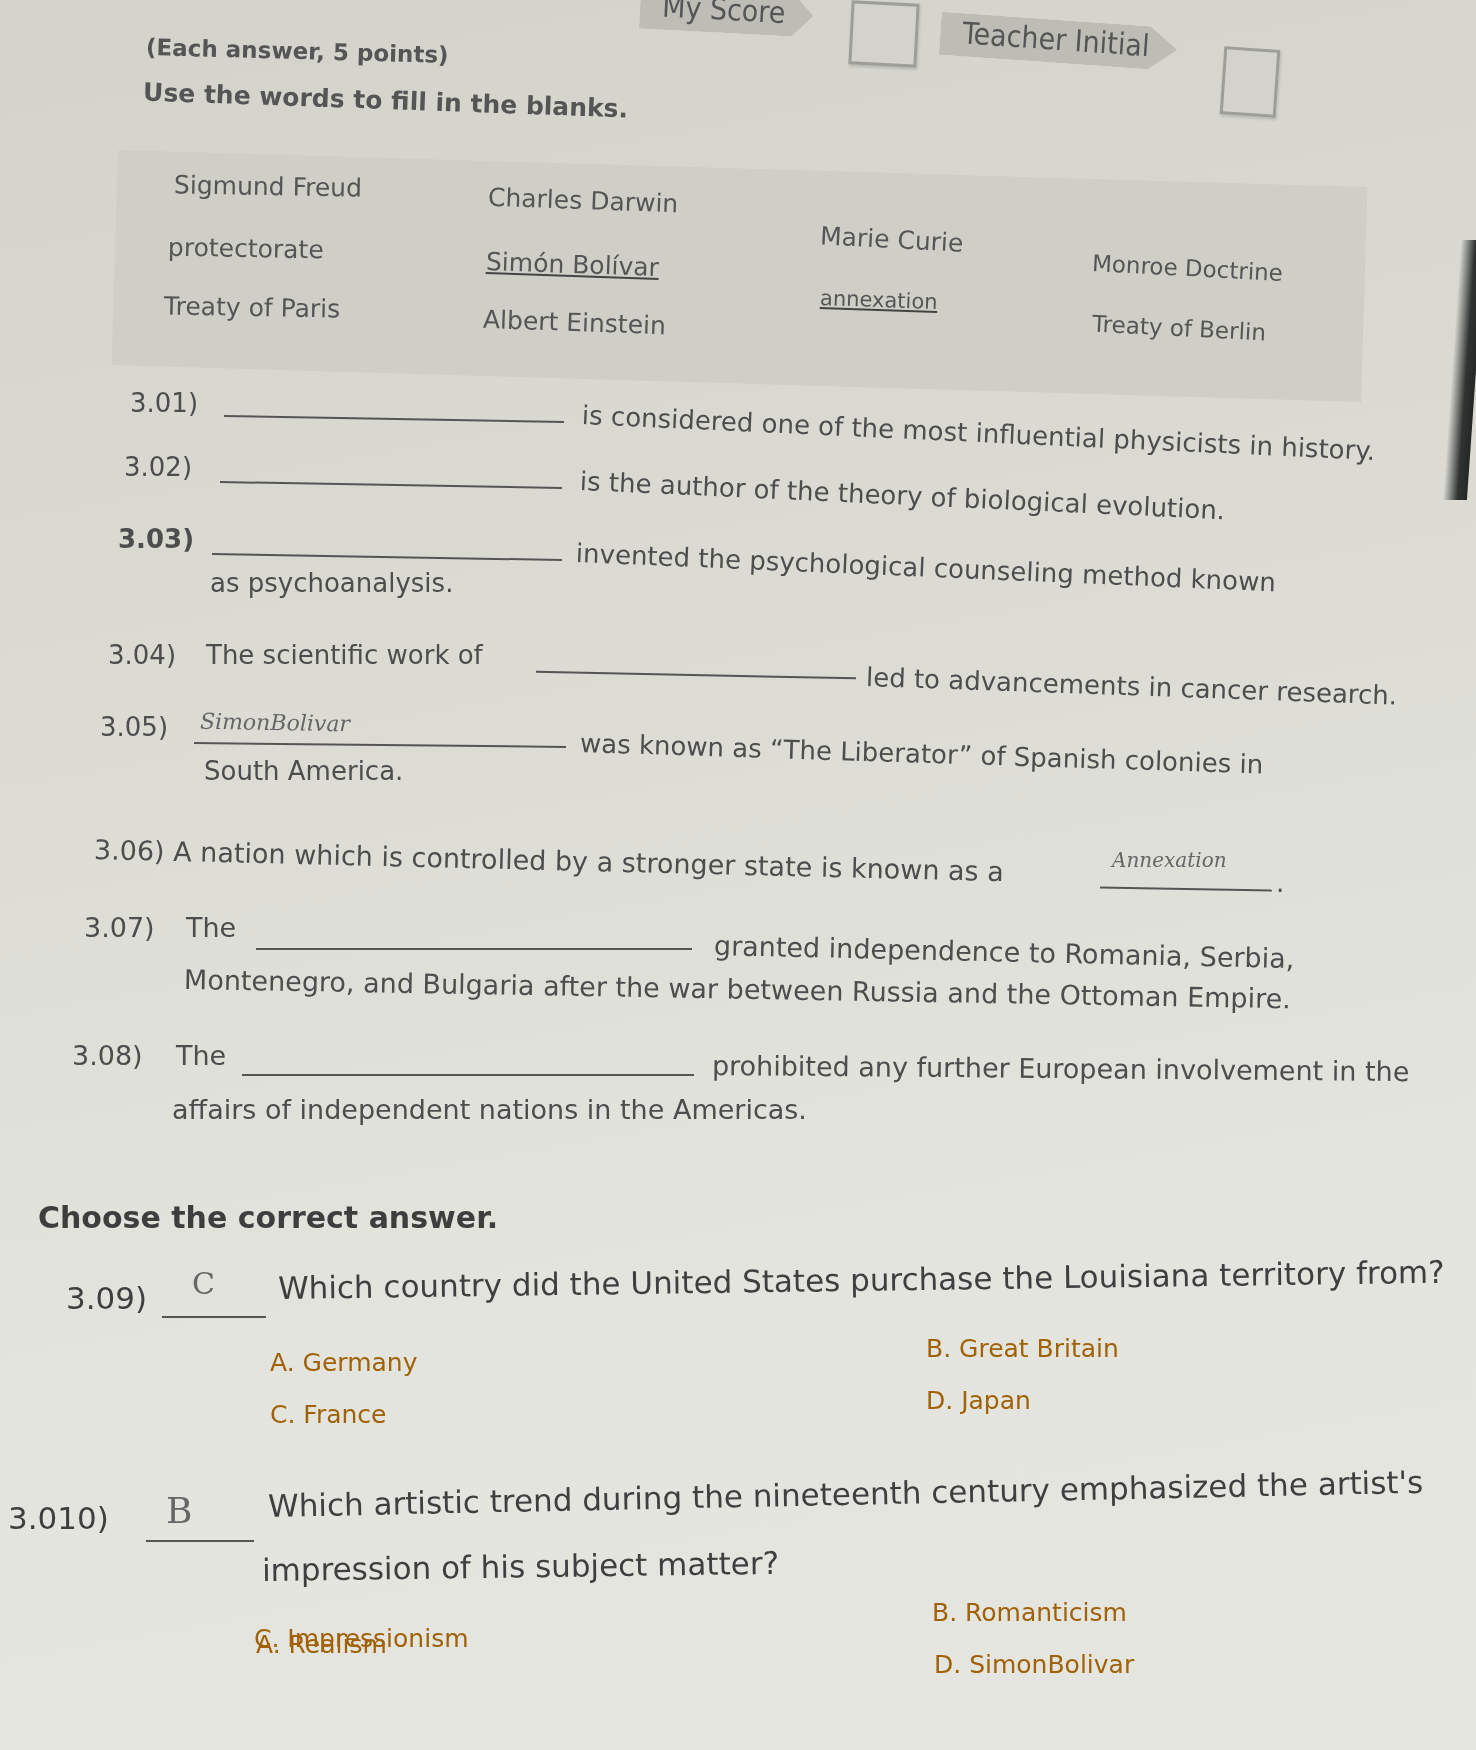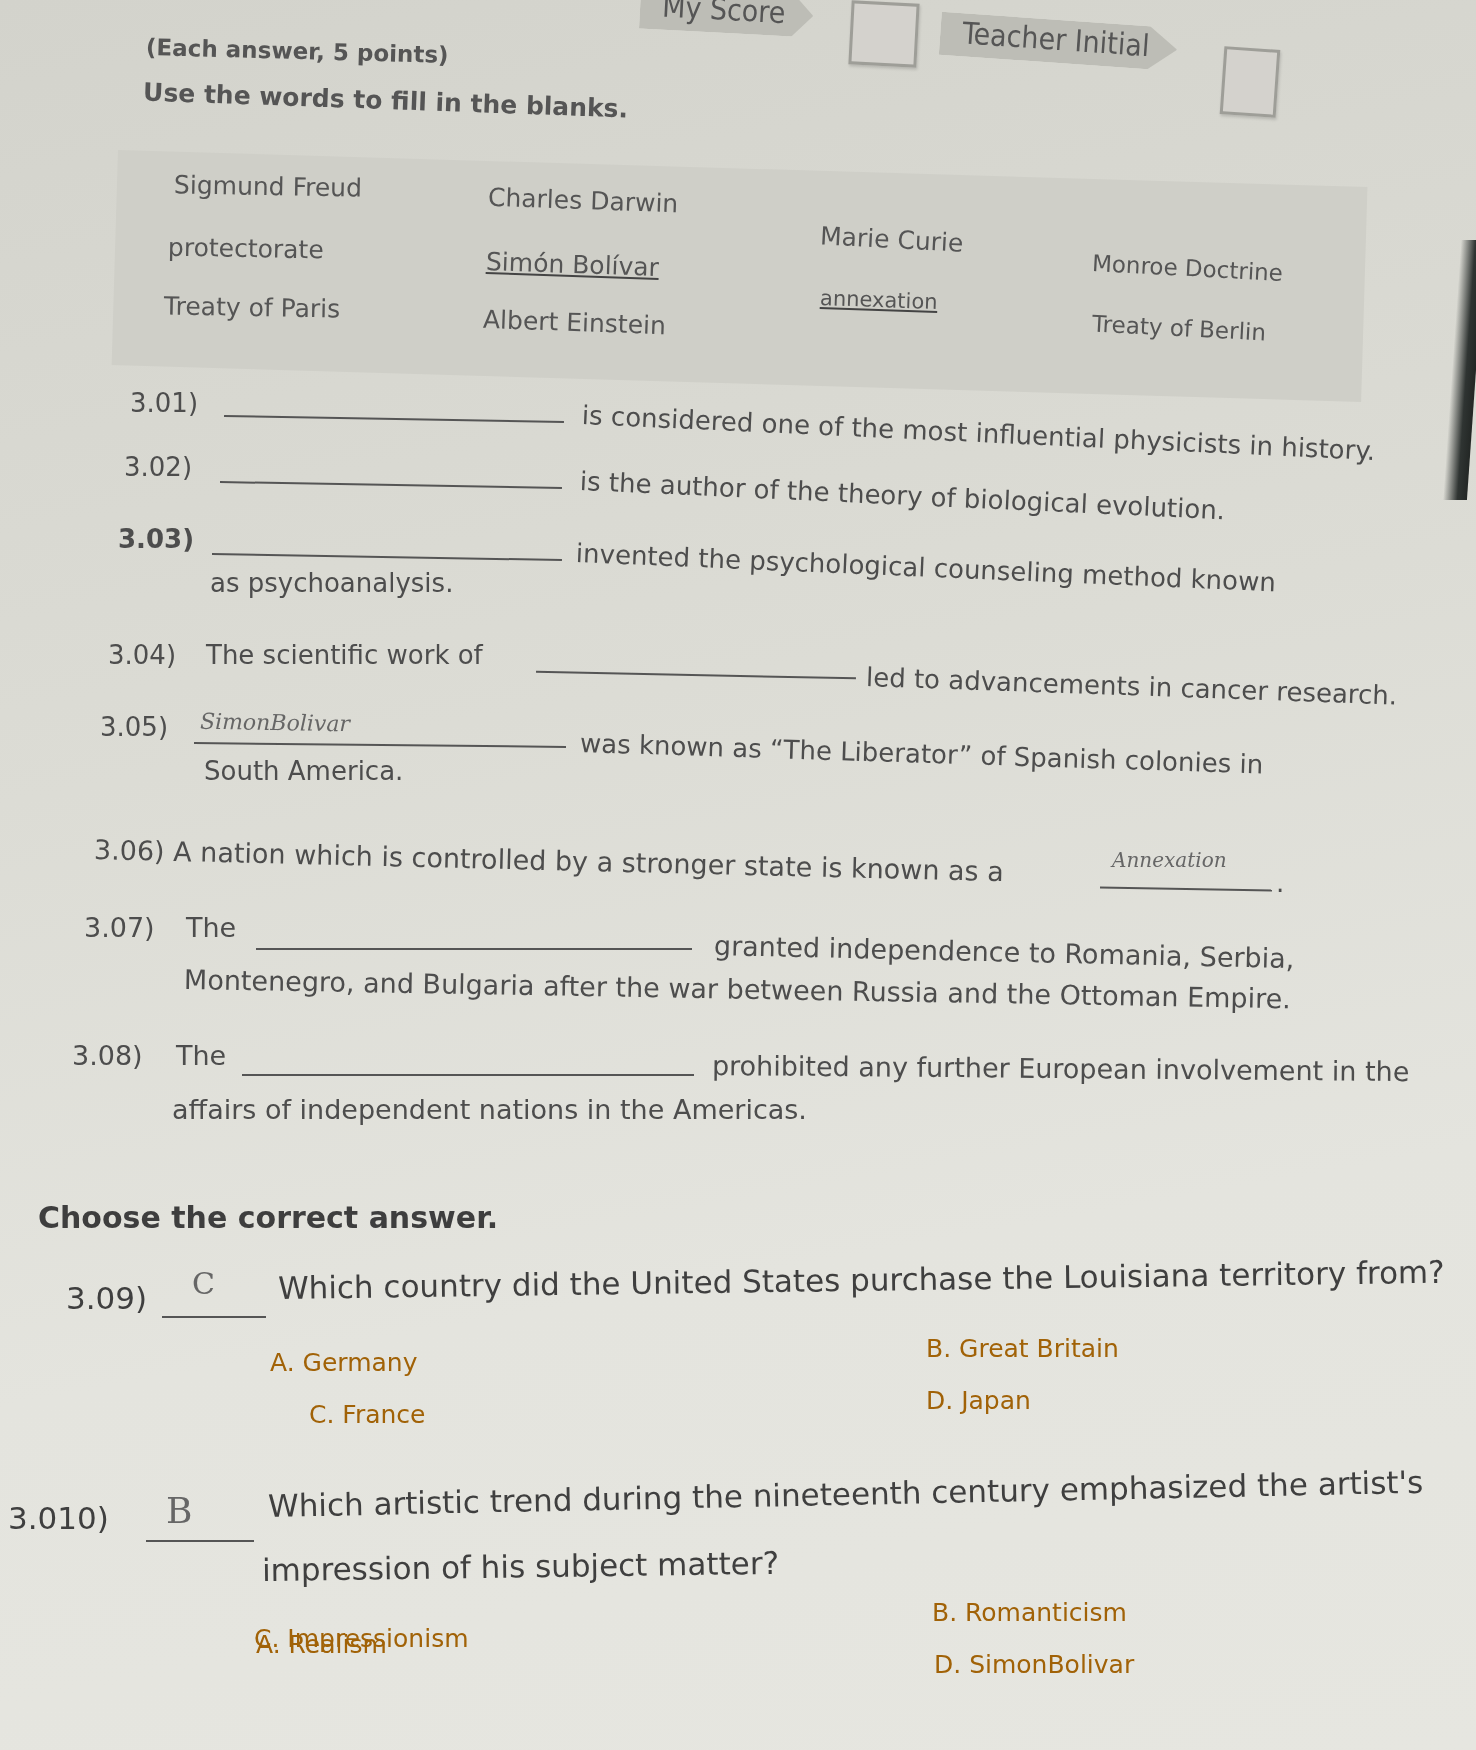--- a/index.html
+++ b/index.html
@@ -110,21 +110,21 @@
 <div class="abs q" style="left:172px; top:1094px; font-size:27px;">affairs of independent nations in the Americas.</div>
 
 <div class="abs section-title" style="left:38px; top:1200px;">Choose the correct answer.</div>
 
 <div class="abs mcq" style="left:66px; top:1280px;">3.09)</div>
 <div class="abs blank" style="left:162px; top:1316px; width:104px;"></div>
 <div class="hand" style="left:192px; top:1266px; font-size:30px; font-style:normal;">C</div>
 <div class="abs mcq" style="left:278px; top:1270px; transform:rotate(-0.8deg); transform-origin:left;">Which country did the United States purchase the Louisiana territory from?</div>
 <div class="abs opt" style="left:270px; top:1348px;">A. Germany</div>
 <div class="abs opt" style="left:926px; top:1334px;">B. Great Britain</div>
-<div class="abs opt" style="left:270px; top:1400px;margin-left:39px;">C. France</div>
+<div class="abs opt" style="left:270px; top:1400px;">C. France</div>
 <div class="abs opt" style="left:926px; top:1386px;text-align:right;">D. Japan</div>
 
 <div class="abs mcq" style="left:8px; top:1500px;">3.010)</div>
 <div class="abs blank" style="left:146px; top:1540px; width:108px;"></div>
 <div class="hand" style="left:166px; top:1490px; font-size:36px; font-style:normal;">B</div>
 <div class="abs mcq" style="left:268px; top:1488px; transform:rotate(-1.2deg); transform-origin:left;">Which artistic trend during the nineteenth century emphasized the artist's</div>
 <div class="abs mcq" style="left:262px; top:1552px; transform:rotate(-0.8deg); transform-origin:left;">impression of his subject matter?</div>
 <div class="abs opt" style="left:256px; top:1630px;text-align:right;">A. Realism</div>
 <div class="abs opt" style="left:932px; top:1598px;">B. Romanticism</div>
 <div class="abs opt" style="left:254px; top:1624px;">C. Impressionism</div>

